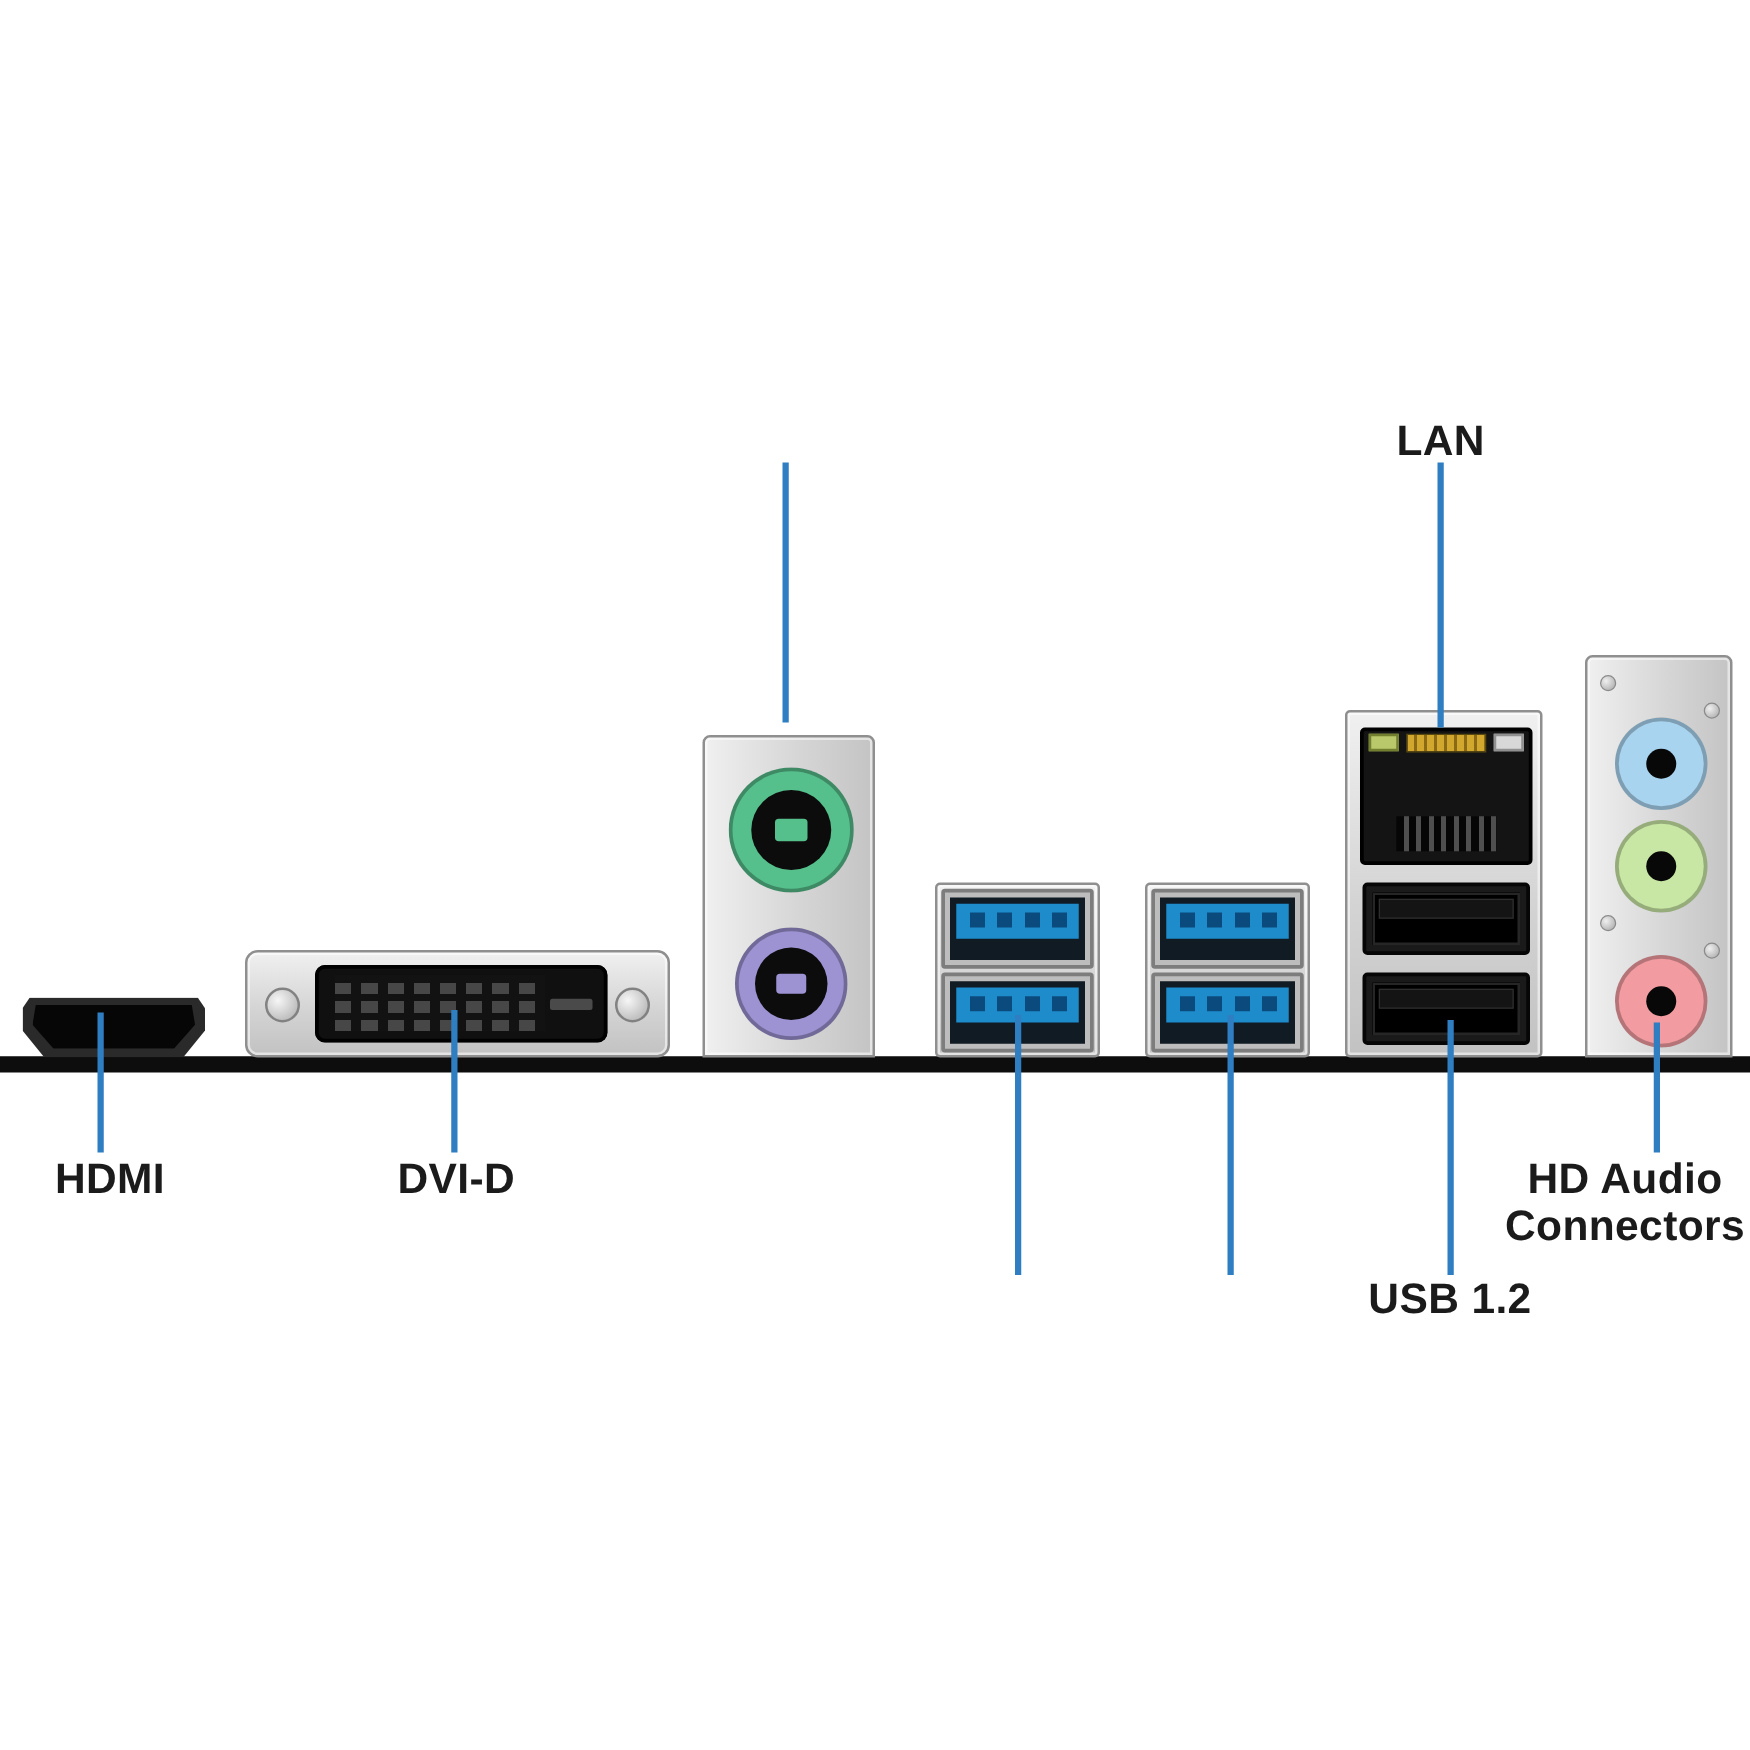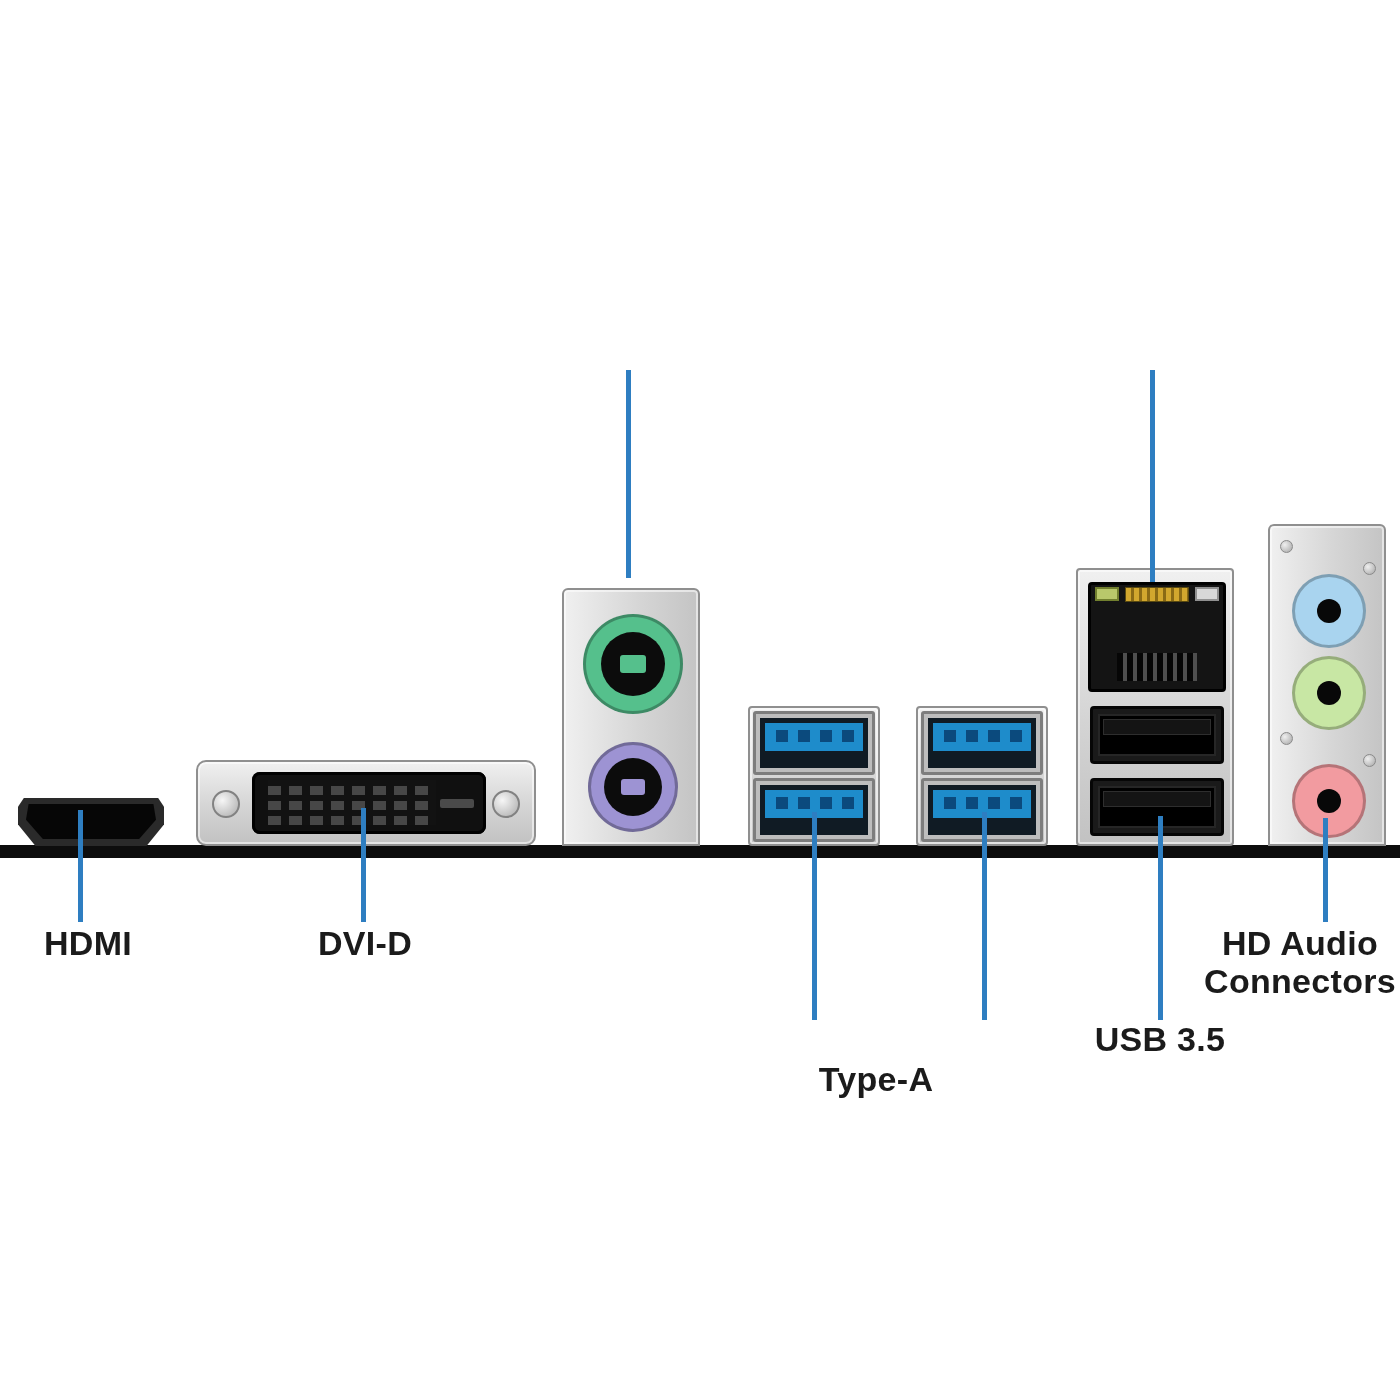--- a/index.html
+++ b/index.html
@@ -165,20 +165,20 @@
 
   <div class="leader" style="left:626px;top:370px;height:208px"></div>
   <div class="leader" style="left:1150px;top:370px;height:212px"></div>
   <div class="leader" style="left:78px;top:810px;height:112px"></div>
   <div class="leader" style="left:361px;top:808px;height:114px"></div>
   <div class="leader" style="left:812px;top:812px;height:208px"></div>
   <div class="leader" style="left:982px;top:812px;height:208px"></div>
   <div class="leader" style="left:1158px;top:816px;height:204px"></div>
   <div class="leader" style="left:1323px;top:818px;height:104px"></div>
 
+  <div class="label" style="left:1035px;top:334px;width:235px">LAN</div>
   <div class="label" style="left:18px;top:924px;width:140px">HDMI</div>
   <div class="label" style="left:295px;top:924px;width:140px">DVI-D</div>
-  <div class="label" style="left:676px;top:1060px;width:400px">Type-A</div>
-  <div class="label" style="left:1030px;top:1020px;width:260px">USB 3.5</div>
+  <div class="label" style="left:1030px;top:1020px;width:260px">USB 1.2</div>
   <div class="label" style="left:1150px;top:924px;width:300px">HD Audio</div>
   <div class="label" style="left:1150px;top:962px;width:300px">Connectors</div>
 
 </div>
 
 </body></html>

